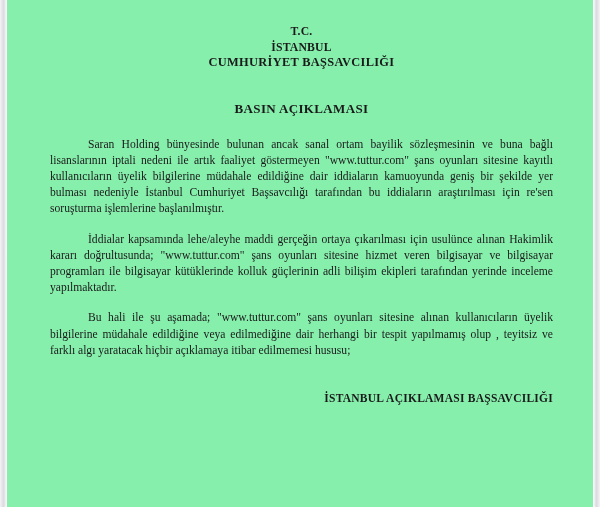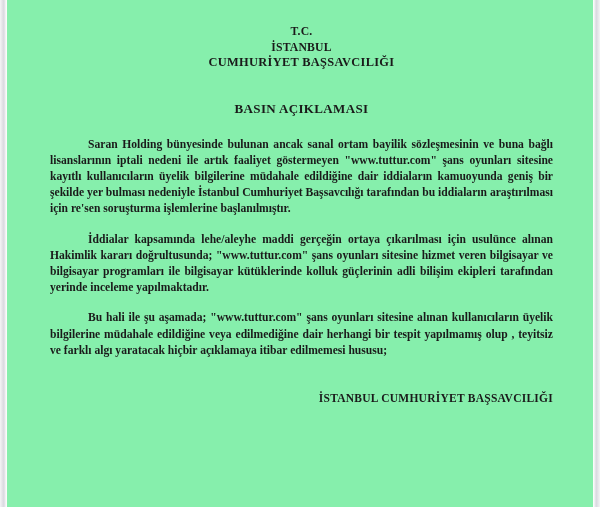--- a/index.html
+++ b/index.html
@@ -92,21 +92,20 @@
 
   .para {
     text-align: justify;
     text-justify: inter-word;
     font-size: 11.6px;
     line-height: 16.2px;
     text-indent: 38px;
     margin: 0 0 14px 0;
     hyphens: none;
     word-spacing: 0px;
-    font-weight: bold;
   }
 
   .closing {
     text-align: left;
     font-size: 11.6px;
     line-height: 16.2px;
     text-indent: 33px;
     margin: 16px 0 0 0;
   }
 
@@ -137,16 +136,16 @@
     </div>
 
     <div class="doc-title">BASIN AÇIKLAMASI</div>
 
     <div class="body-copy">
       <p class="para">Saran Holding bünyesinde bulunan ancak sanal ortam bayilik sözleşmesinin ve buna bağlı lisanslarının iptali nedeni ile artık faaliyet göstermeyen "www.tuttur.com" şans oyunları sitesine kayıtlı kullanıcıların üyelik bilgilerine müdahale edildiğine dair iddiaların kamuoyunda geniş bir şekilde yer bulması nedeniyle İstanbul Cumhuriyet Başsavcılığı tarafından bu iddiaların araştırılması için re'sen soruşturma işlemlerine başlanılmıştır.</p>
       <p class="para">İddialar kapsamında lehe/aleyhe maddi gerçeğin ortaya çıkarılması için usulünce alınan Hakimlik kararı doğrultusunda; "www.tuttur.com"  şans oyunları sitesine hizmet veren bilgisayar ve bilgisayar programları ile bilgisayar kütüklerinde kolluk güçlerinin adli bilişim ekipleri tarafından yerinde inceleme yapılmaktadır.</p>
       <p class="para">Bu hali ile şu aşamada;  "www.tuttur.com" şans oyunları sitesine alınan kullanıcıların üyelik bilgilerine müdahale edildiğine veya edilmediğine dair herhangi bir tespit yapılmamış olup , teyitsiz ve farklı algı yaratacak hiçbir açıklamaya itibar edilmemesi hususu;</p>
     </div>
 
-    <div class="signature">İSTANBUL CUMHURİYET BAŞSAVCILIĞI</div>
+    <div class="signature">İSTANBUL AÇIKLAMASI BAŞSAVCILIĞI</div>
 
   </div>
 </div>
 
 </body></html>

